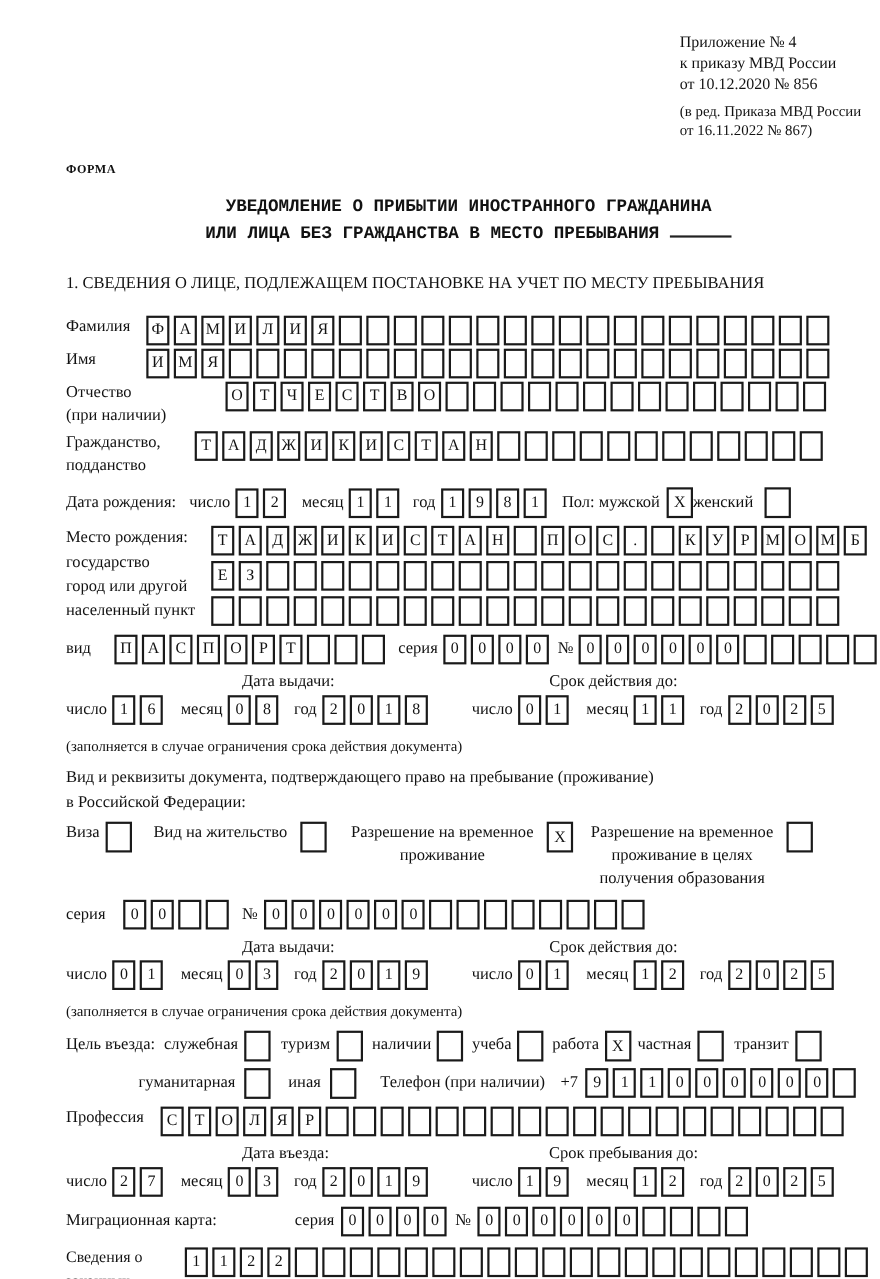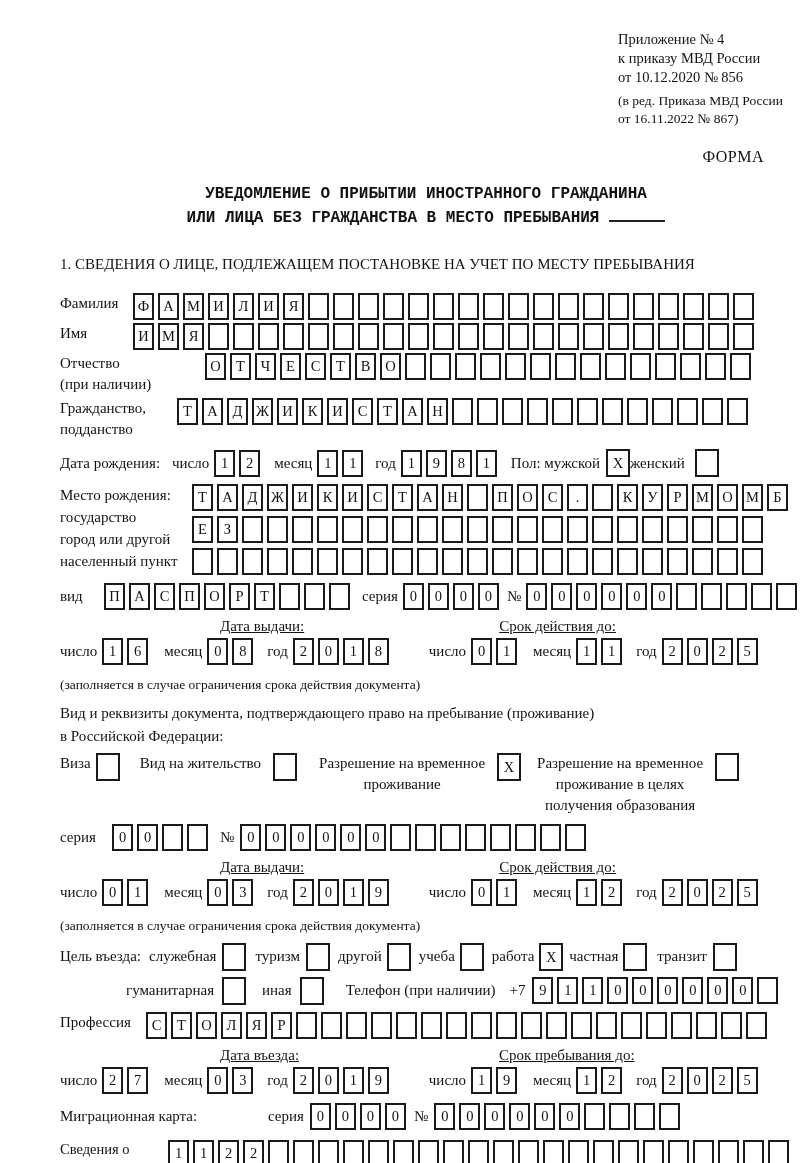--- a/index.html
+++ b/index.html
@@ -1,35 +1,35 @@
 <!DOCTYPE html>
 <html><head>
 <meta charset="utf-8">
 <style>
   html,body{margin:0;padding:0;background:#ffffff;}
   .page{width:800px;height:1163px;box-sizing:border-box;background:#fff;color:#121212;
         font-family:"Liberation Serif",serif;font-size:15px;
         padding:30px 8px 8px 60px;overflow:hidden;position:relative;}
   .appendix{margin-left:558px;width:210px;font-size:14.5px;line-height:1.32;}
   .amend{font-size:13.5px;margin-top:5px;line-height:1.32;}
-  .forma{font-weight:normal;font-size:16px;text-align:right;padding-right:28px;margin-top:20px;letter-spacing:.5px;}
+  .forma{font-weight:bold;font-size:11px;text-align:left;padding-right:28px;margin-top:20px;letter-spacing:.5px;}
   .title{text-align:center;font-weight:bold;font-size:16px;margin-top:16px;line-height:1.5;font-family:Liberation Mono, monospace;}
   .blank-line{display:inline-block;width:56px;height:13px;border-bottom:2px solid #222;margin-left:10px;}
   .sect{font-weight:normal;font-size:15px;margin-top:26px;white-space:nowrap;}
   .row{display:flex;align-items:flex-start;margin-top:3px;flex-wrap:nowrap;}
   .vc{align-items:center;}
   .lbl{flex:none;white-space:nowrap;line-height:21px;}
   .lblcol{flex:none;line-height:21px;}
   .cells{display:flex;flex:none;flex-wrap:nowrap;}
   .cell{box-sizing:border-box;flex:none;width:21px;height:27px;border:2px solid #1a1a1a;margin-right:4px;
         text-align:center;font-size:14.5px;line-height:23px;background:#fff;}
   .cb{width:24px;height:28px;margin-right:0;line-height:24px;}
   .dlbl{white-space:nowrap;margin-right:5px;}
   .center-bold{font-weight:bold;text-align:center;margin-top:8px;margin-right:10px;}
-  .dates-head{display:flex;margin-top:8px;white-space:nowrap;text-decoration:underline;}
+  .dates-head{display:flex;margin-top:8px;white-space:nowrap;}
   .note{font-size:13.5px;margin-top:12px;padding-right:2px;}
   .opt{text-align:center;line-height:21px;flex:none;}
   .mrow{margin-top:10px;}
 </style>
 </head>
 <body>
 
 <div class="page">
 
   <div class="appendix">
@@ -465,21 +465,21 @@
   </div>
 
   <div class="note">(заполняется в случае ограничения срока действия документа)</div>
 
   <div class="row vc" style="margin-top:9px">
     <span class="lbl" style="margin-right:8px">Цель въезда:</span>
     <span class="lbl" style="margin-right:6px">служебная</span>
     <span class="cell cb"></span>
     <span class="lbl" style="margin:0 6px 0 9px">туризм</span>
     <span class="cell cb"></span>
-    <span class="lbl" style="margin:0 5px 0 8px">другой</span>
+    <span class="lbl" style="margin:0 5px 0 8px">наличии</span>
     <span class="cell cb"></span>
     <span class="lbl" style="margin:0 5px 0 8px">учеба</span>
     <span class="cell cb"></span>
     <span class="lbl" style="margin:0 5px 0 8px">работа</span>
     <span class="cell cb">X</span>
     <span class="lbl" style="margin:0 5px 0 6px">частная</span>
     <span class="cell cb"></span>
     <span class="lbl" style="margin:0 6px 0 10px">транзит</span>
     <span class="cell cb"></span>
   </div>

